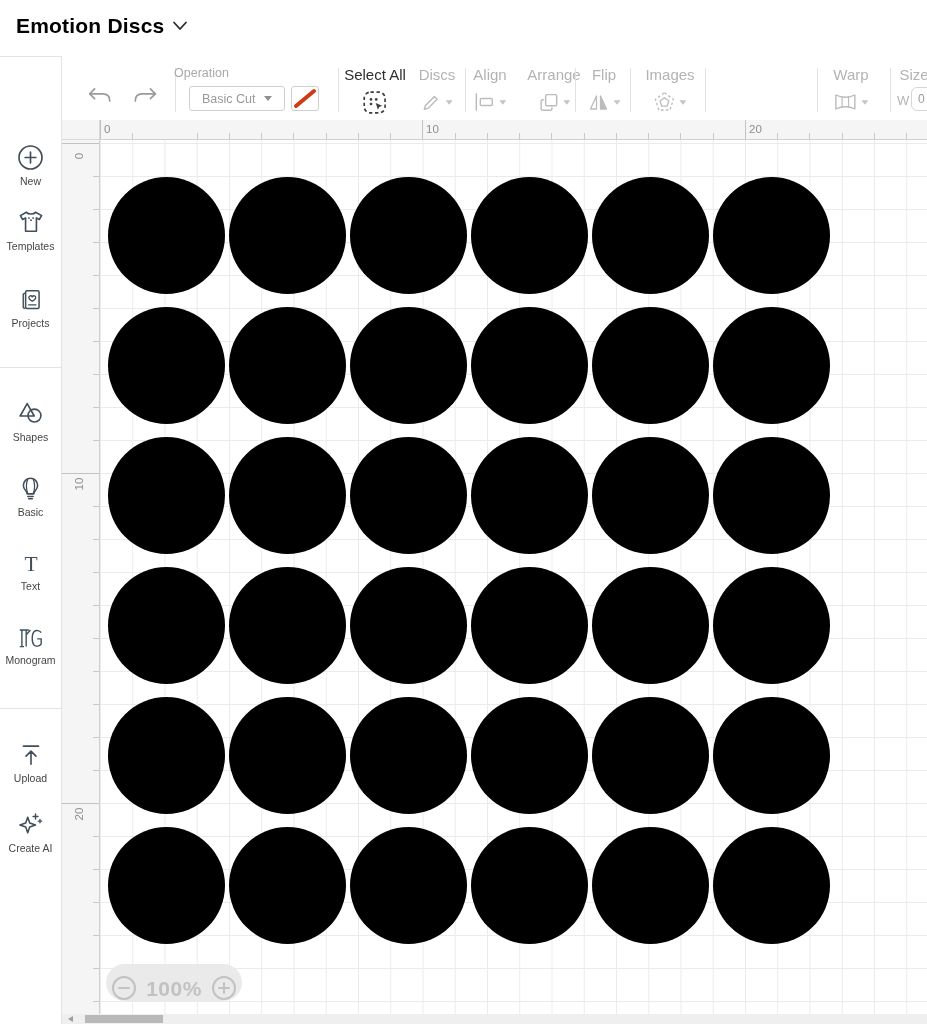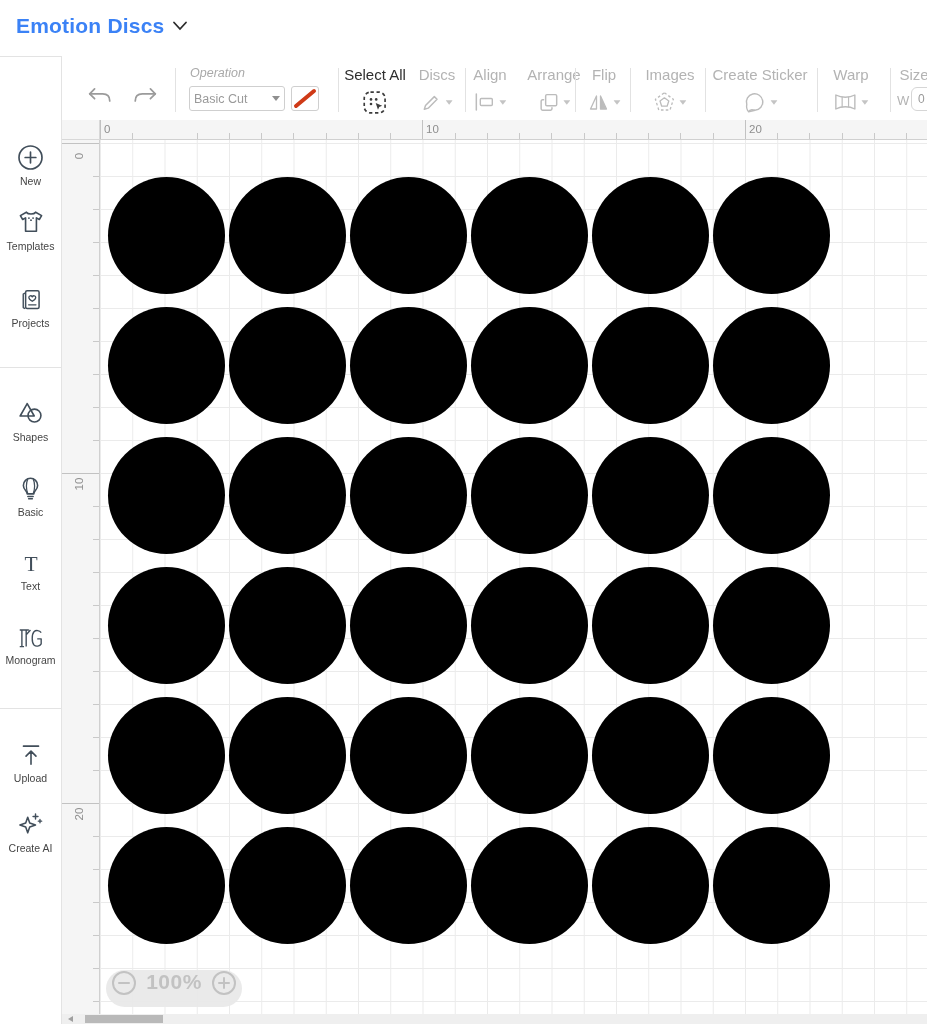--- a/index.html
+++ b/index.html
@@ -2,43 +2,43 @@
 <html><head>
 <meta charset="utf-8">
 <style>
   * { margin:0; padding:0; box-sizing:border-box; }
   html,body { width:927px; height:1024px; overflow:hidden; background:#fff;
               font-family:"Liberation Sans", sans-serif; }
   .app { position:relative; width:927px; height:1024px; background:#fff; overflow:hidden; }
 
   
   .header { position:absolute; left:0; top:0; width:927px; height:56px; background:#fff; }
-  .title { position:absolute; left:16px; top:14px; font-size:21px; font-weight:700; color:#3b82f6; letter-spacing:.2px; }
+  .title { position:absolute; left:16px; top:14px; font-size:21px; font-weight:700; color:#000000; letter-spacing:.2px; }
   .title-chevron { position:absolute; top:7px; margin-left:8px; }
 
   
   .sidebar { position:absolute; left:0; top:56px; width:62px; bottom:0; background:#fff;
              border-top:1px solid #e3e3e3; border-right:1px solid #e3e3e3; }
   .side-item { position:absolute; left:0; width:61px; display:flex; flex-direction:column; align-items:center; cursor:pointer; }
   .side-item .lbl { font-size:10.5px; color:#454545; margin-top:3px; white-space:nowrap; }
   .side-divider { position:absolute; left:0; width:61px; height:1px; background:#e3e3e3; }
   .side-item svg { display:block; }
 
   
   .toolbar { position:absolute; left:62px; top:56px; right:0; height:64px; background:#fff; }
   .tb-divider { position:absolute; top:12px; height:44px; width:1px; background:#e2e2e2; }
   .tb-iconbtn { position:absolute; top:26px; width:34px; height:28px; display:flex; align-items:center; justify-content:center; cursor:pointer; }
   .tb-item { position:absolute; top:10px; transform:translateX(-50%); display:flex; flex-direction:column; align-items:center; }
   .tb-item .tlabel { font-size:15px; white-space:nowrap; }
   .tb-item .ticon { margin-top:6px; display:flex; align-items:center; gap:4px; height:26px; }
   .enabled .tlabel { color:#2e2e2e; }
   .disabled .tlabel { color:#b3b3b3; }
-  .op-label { position:absolute; left:128px; top:10px; font-size:12.5px; color:#a9a9a9;font-style:italic; }
+  .op-label { position:absolute; left:112px; top:10px; font-size:12.5px; color:#a9a9a9; }
   .op-select { position:absolute; left:127px; top:30px; width:96px; height:25px; border:1px solid #cfcfcf; border-radius:3px;
-               background:#fff; display:flex; align-items:center; padding:0 4px; cursor:pointer; }
+               background:#fff; display:flex; align-items:center; padding:0 12px; cursor:pointer; }
   .op-select .val { font-size:12.5px; color:#9a9a9a; flex:1; }
   .op-swatch { position:absolute; left:229px; top:30px; width:28px; height:25px; border:1px solid #cfcfcf; border-radius:3px;
                background:#fff; cursor:pointer; }
   .size-w { position:absolute; left:835px; top:37px; font-size:13px; color:#b3b3b3; }
   .size-input { position:absolute; left:849px; top:31px; width:45px; height:24px; border:1px solid #d6d6d6; border-radius:6px;
                 background:#fff; font-size:12px; color:#9a9a9a; display:flex; align-items:center; padding-left:6px; }
 
   
   .ruler-corner { position:absolute; left:62px; top:120px; width:38px; height:20px; background:#f5f5f5;
                   border-right:1px solid #d8d8d8; border-bottom:1px solid #d8d8d8; }
@@ -53,22 +53,22 @@
   .ruler-v .major { position:absolute; left:0; right:0; height:1px; background:#c2c2c2; }
   .ruler-v .rlbl { position:absolute; left:2px; width:30px; text-align:center; font-size:11.5px; color:#8e8e8e;
                    transform:rotate(-90deg); }
   .canvas { position:absolute; left:100px; top:140px; right:0; bottom:10px; background:#fff; overflow:hidden;
             background-image:linear-gradient(to right,#ebebeb 1px,transparent 1px),
                              linear-gradient(to bottom,#ebebeb 1px,transparent 1px);
             background-size:32.25px 33px; background-position:0px 3px; }
   .disc { position:absolute; border-radius:50%; }
 
   
-  .zoom-pill { position:absolute; left:6px; bottom:7px; width:136px; height:37px; border-radius:19px;
-               background:rgba(232,232,232,.92); display:flex; align-items:flex-start; justify-content:center; gap:9px; }
+  .zoom-pill { position:absolute; left:6px; bottom:13px; width:136px; height:37px; border-radius:19px;
+               background:rgba(232,232,232,.92); display:flex; align-items:flex-end; justify-content:center; gap:9px; }
   .zoom-pill .zval { font-size:21px; font-weight:700; color:#c2c2c2; letter-spacing:.5px; }
   .zoom-btn { width:26px; height:26px; display:flex; align-items:center; justify-content:center; cursor:pointer; }
 
   
   .hscroll { position:absolute; left:62px; right:0; bottom:0; height:10px; background:#efefef; }
   .hscroll .thumb { position:absolute; left:23px; top:1px; width:78px; height:8px; background:#b9b9b9; cursor:pointer; }
   .hscroll .arrow { position:absolute; left:6px; top:2px; width:0; height:0;
                     border-top:3px solid transparent; border-bottom:3px solid transparent; border-right:5px solid #9f9f9f; }
 </style>
 </head>
@@ -278,32 +278,20 @@
           <path d="M11 6.8 L15.4 10 L13.7 15.2 H8.3 L6.6 10 Z" fill="none" stroke="#bcbcbc" stroke-width="1.3" stroke-linejoin="round"></path>
         </svg>
         <svg width="7" height="5" viewBox="0 0 8 5">
             <path d="M0 0 H8 L4 5 Z" fill="#c4c4c4"></path>
           </svg>
       </span>
     </div>
 
     <div class="tb-divider" style="left:643px"></div>
 
-    <div class="tb-item disabled" style="left:698px">
-      <span class="tlabel">Create Sticker</span>
-      <span class="ticon">
-        <svg width="24" height="24" viewBox="0 0 24 24">
-          <path d="M4.3 14.5 A8.2 8.2 0 1 1 12.5 20.2 L6.2 21.8 A8.2 8.2 0 0 1 4.3 14.5 Z" fill="none" stroke="#bcbcbc" stroke-width="1.4" stroke-linejoin="round"></path>
-          <path d="M12.5 20.2 C9.5 19.8 7.5 18.5 6.2 21.8" fill="none" stroke="#bcbcbc" stroke-width="1.4" stroke-linejoin="round"></path>
-        </svg>
-        <svg width="7" height="5" viewBox="0 0 8 5">
-            <path d="M0 0 H8 L4 5 Z" fill="#c4c4c4"></path>
-          </svg>
-      </span>
-    </div>
 
     <div class="tb-divider" style="left:755px"></div>
 
     <div class="tb-item disabled" style="left:789px">
       <span class="tlabel">Warp</span>
       <span class="ticon">
         <svg width="24" height="20" viewBox="0 0 24 20">
           <path d="M2.5 3 C8 6 16 6 21.5 3 L21.5 17 C16 14 8 14 2.5 17 Z" fill="none" stroke="#bcbcbc" stroke-width="1.4" stroke-linejoin="round"></path>
           <path d="M8.8 4.8 V15.2 M15.2 4.8 V15.2" stroke="#bcbcbc" stroke-width="1.2"></path>
         </svg>

